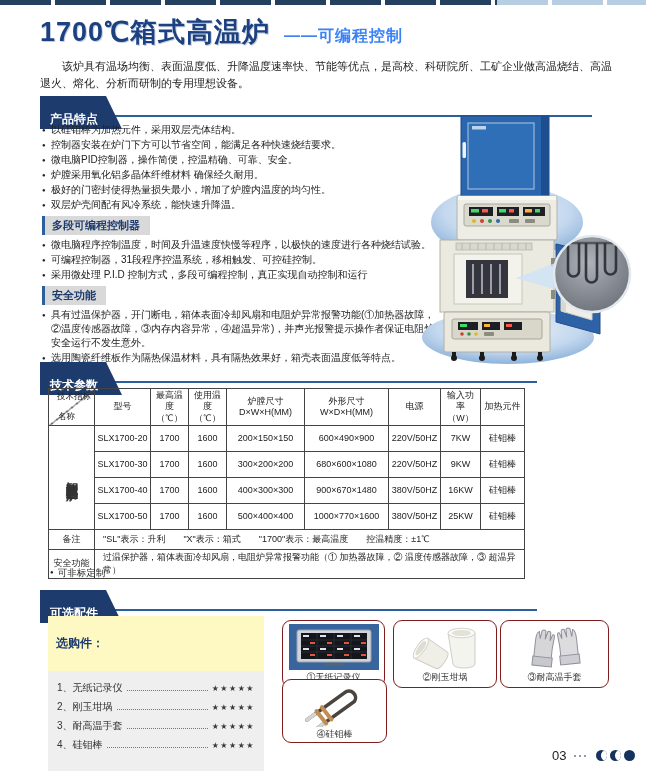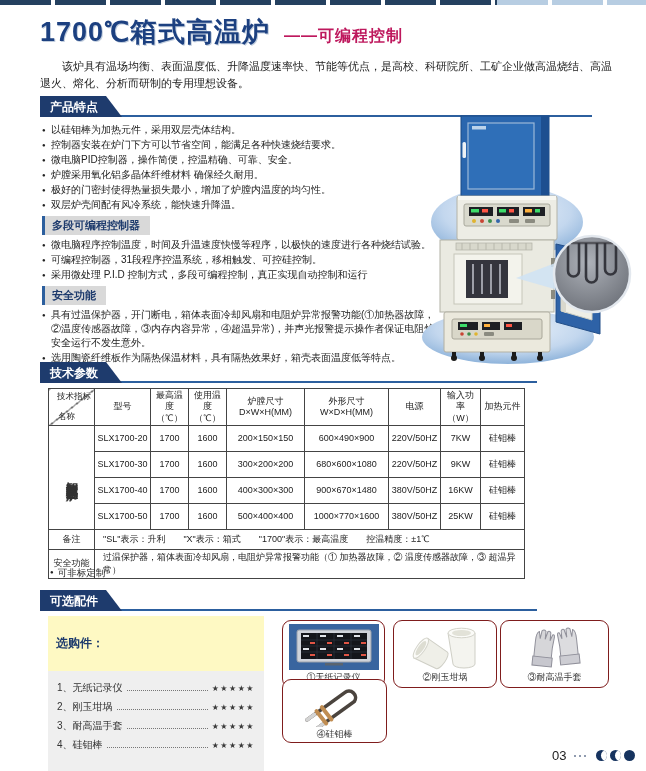--- a/index.html
+++ b/index.html
@@ -7,27 +7,27 @@
 
   
   .top-strip{position:absolute;left:0;top:0;width:646px;height:5px;
     background:repeating-linear-gradient(90deg,#24405f 0 51px,#ffffff 51px 55px);}
   .top-strip .light{position:absolute;left:497px;top:0;width:149px;height:5px;
     background:repeating-linear-gradient(90deg,#b7cde2 0 51px,#ffffff 51px 55px);}
 
   
   .title-row{position:absolute;left:40px;top:14px;display:flex;align-items:baseline;}
   .title-main{font-size:27px;font-weight:bold;color:#1c4080;letter-spacing:1px;text-shadow:1px 1px 0 #c2cede;}
-  .title-sub{font-size:16px;font-weight:bold;color:#be185d;margin-left:14px;letter-spacing:1px;}
+  .title-sub{font-size:16px;font-weight:bold;color:#3b82f6;margin-left:14px;letter-spacing:1px;}
   .intro{position:absolute;left:40px;top:58px;width:578px;font-size:11px;color:#222;line-height:1.55;text-indent:2em;}
 
   
   .sec{position:absolute;border-bottom:2px solid #2c5f9e;height:19px;}
   .sec .tab{display:inline-block;background:#1e3b6d;color:#fff;font-size:12px;font-weight:bold;
-    line-height:19px;padding:2px 24px 0 10px;clip-path:polygon(0 0,calc(100% - 16px) 0,100% 100%,0 100%);}
+    line-height:19px;padding:14px 24px 0 10px;clip-path:polygon(0 0,calc(100% - 16px) 0,100% 100%,0 100%);}
 
   .sub-h{display:inline-block;background:#d9d9d9;border-left:3px solid #2c5f9e;color:#1e3b6d;
     font-weight:bold;font-size:11px;padding:2px 10px 2px 7px;margin:3px 0 3px 0;}
 
   
   .col-left{position:absolute;left:42px;top:123px;width:402px;}
   ul.bl{list-style:none;margin:0;padding:0;font-size:10px;color:#222;}
   ul.bl li{position:relative;padding-left:9px;line-height:14px;margin-bottom:1px;}
   ul.bl li::before{content:'●';position:absolute;left:0;top:0;font-size:6px;line-height:14px;color:#222;}
 

